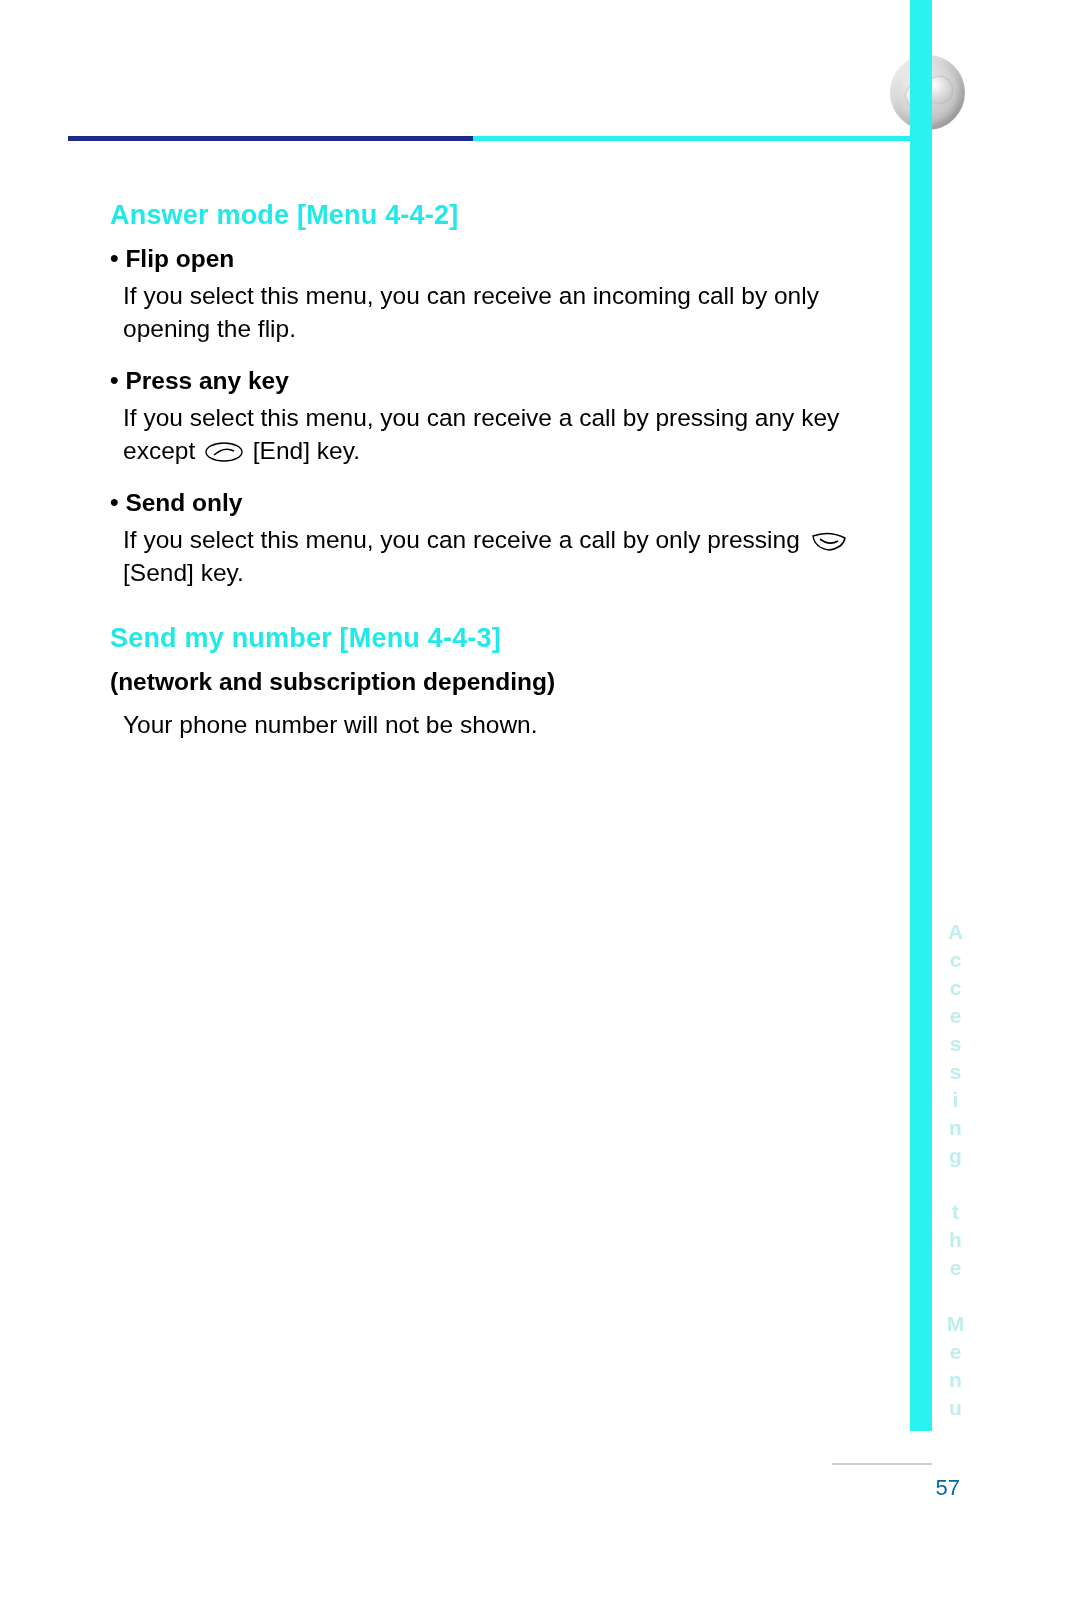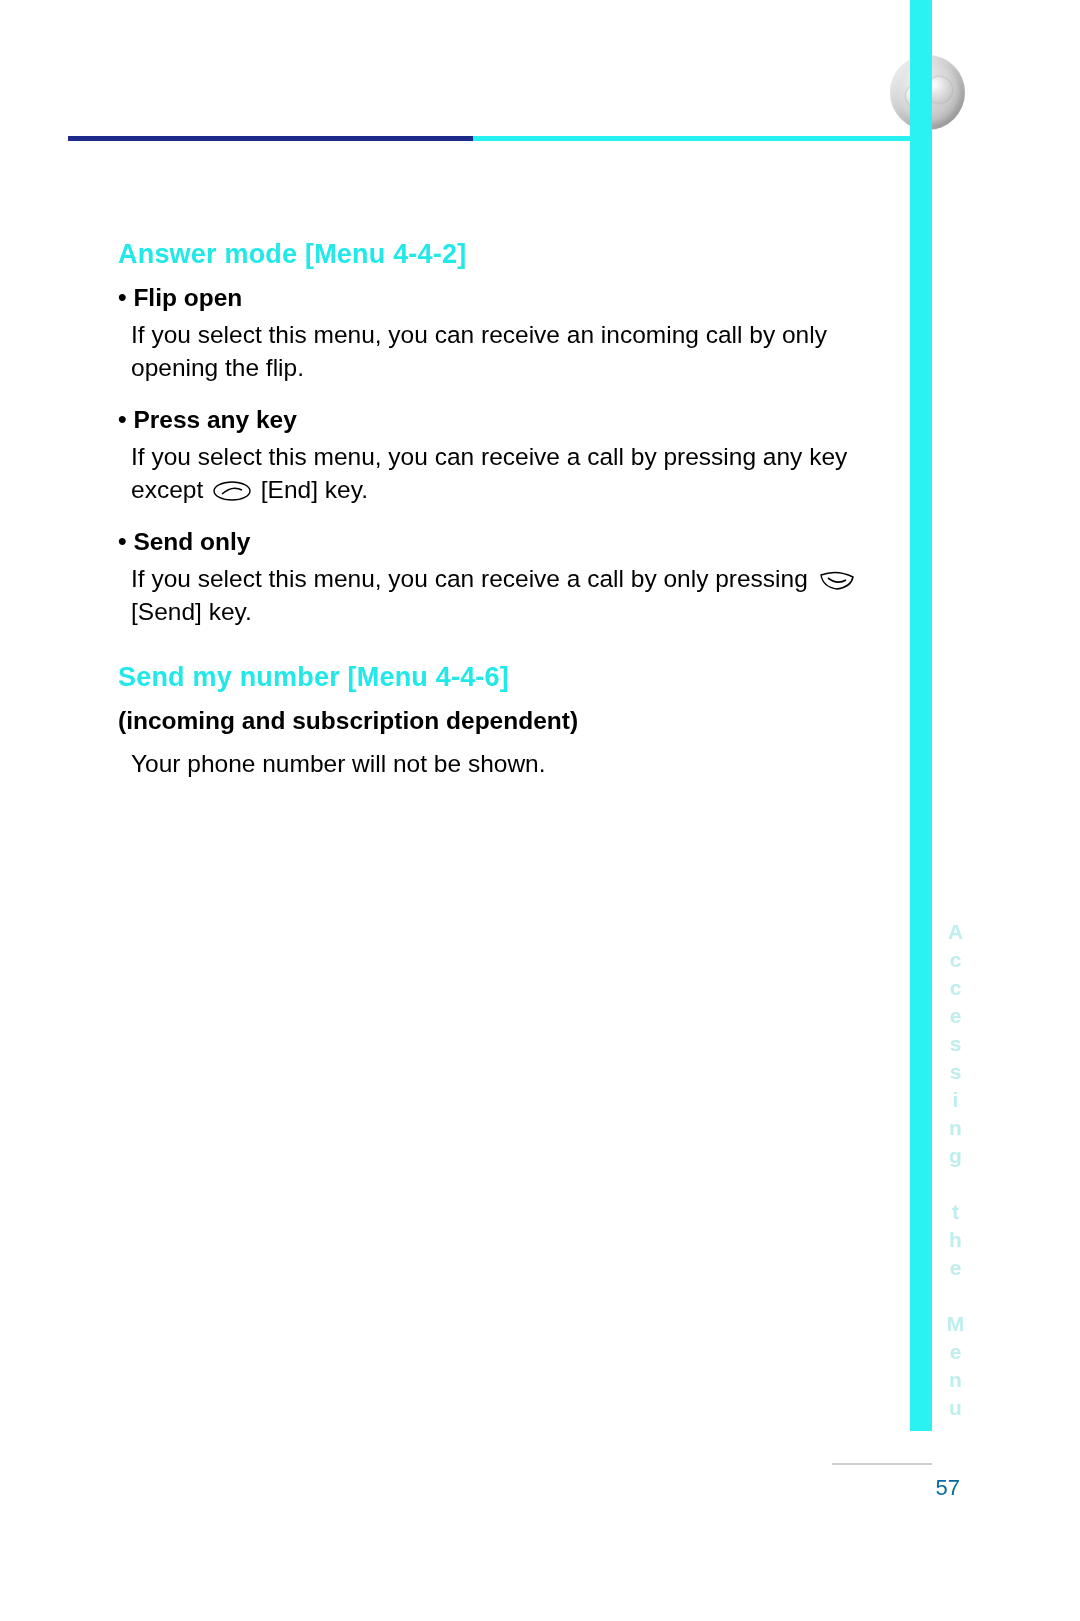--- a/index.html
+++ b/index.html
@@ -65,23 +65,22 @@
     position: absolute;
     top: 0;
     right: 148px;
     width: 22px;
     height: 1431px;
     background: #2af2f2;
   }
   .content {
     position: absolute;
     top: 200px;
-    left: 118px;
+    left: 110px;
     width: 790px;
-    margin-top: 39px;
   }
   .heading {
     color: #22e8e8;
     font-weight: bold;
     font-size: 27px;
     margin-bottom: 14px;
     letter-spacing: 0.2px;
   }
   .subnote {
     font-weight: bold;
@@ -187,22 +186,22 @@
       <div class="bullet-body">
         <span>If you select this menu, you can receive a call by only pressing </span><span class="inline-key-icon"><svg viewBox="0 0 40 22">
               <path d="M4 6 Q20 0 36 8 Q34 18 20 20 Q6 18 4 6 Z" fill="none" stroke="#000" stroke-width="1.4"></path>
               <path d="M11 9 Q20 16 29 11" fill="none" stroke="#000" stroke-width="1.6"></path>
             </svg></span><span> [Send] key.</span>
       </div>
     </div>
 
     <div class="section-gap"></div>
 
-    <div class="heading">Send my number [Menu 4-4-6]</div>
-    <div class="subnote">(incoming and subscription dependent)</div>
+    <div class="heading">Send my number [Menu 4-4-3]</div>
+    <div class="subnote">(network and subscription depending)</div>
 
 
     <div class="bullet-block">
       <div class="bullet-body">
         <span>Your phone number will not be shown.</span>
       </div>
     </div>
 
 
   </div>

